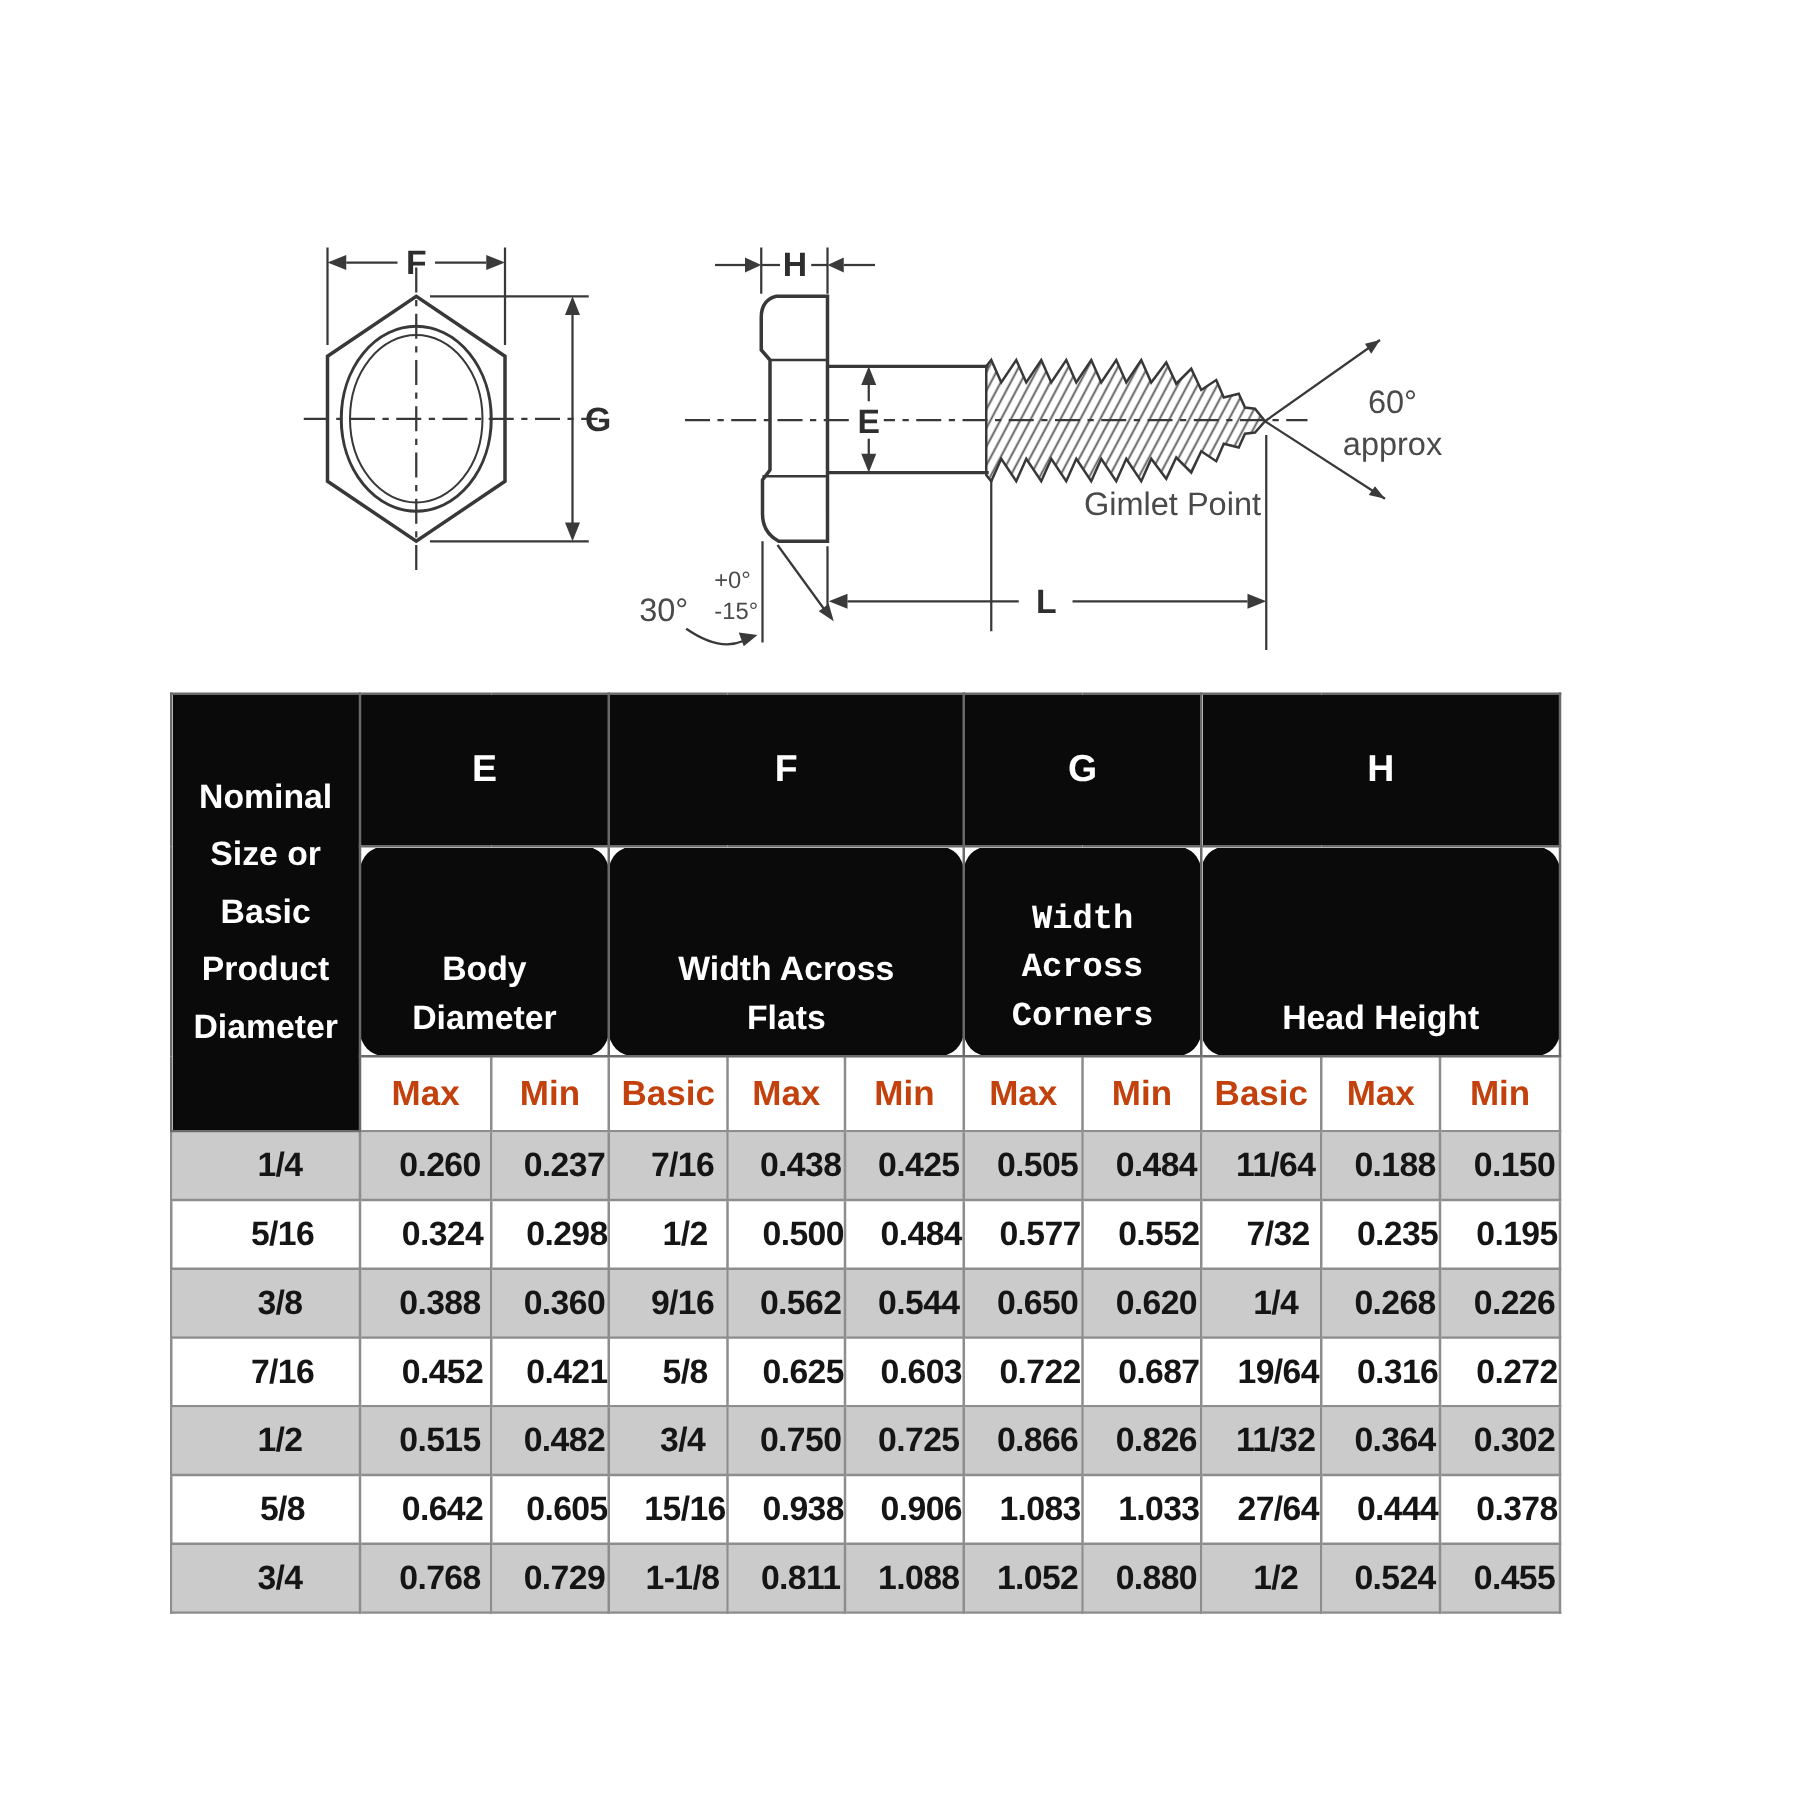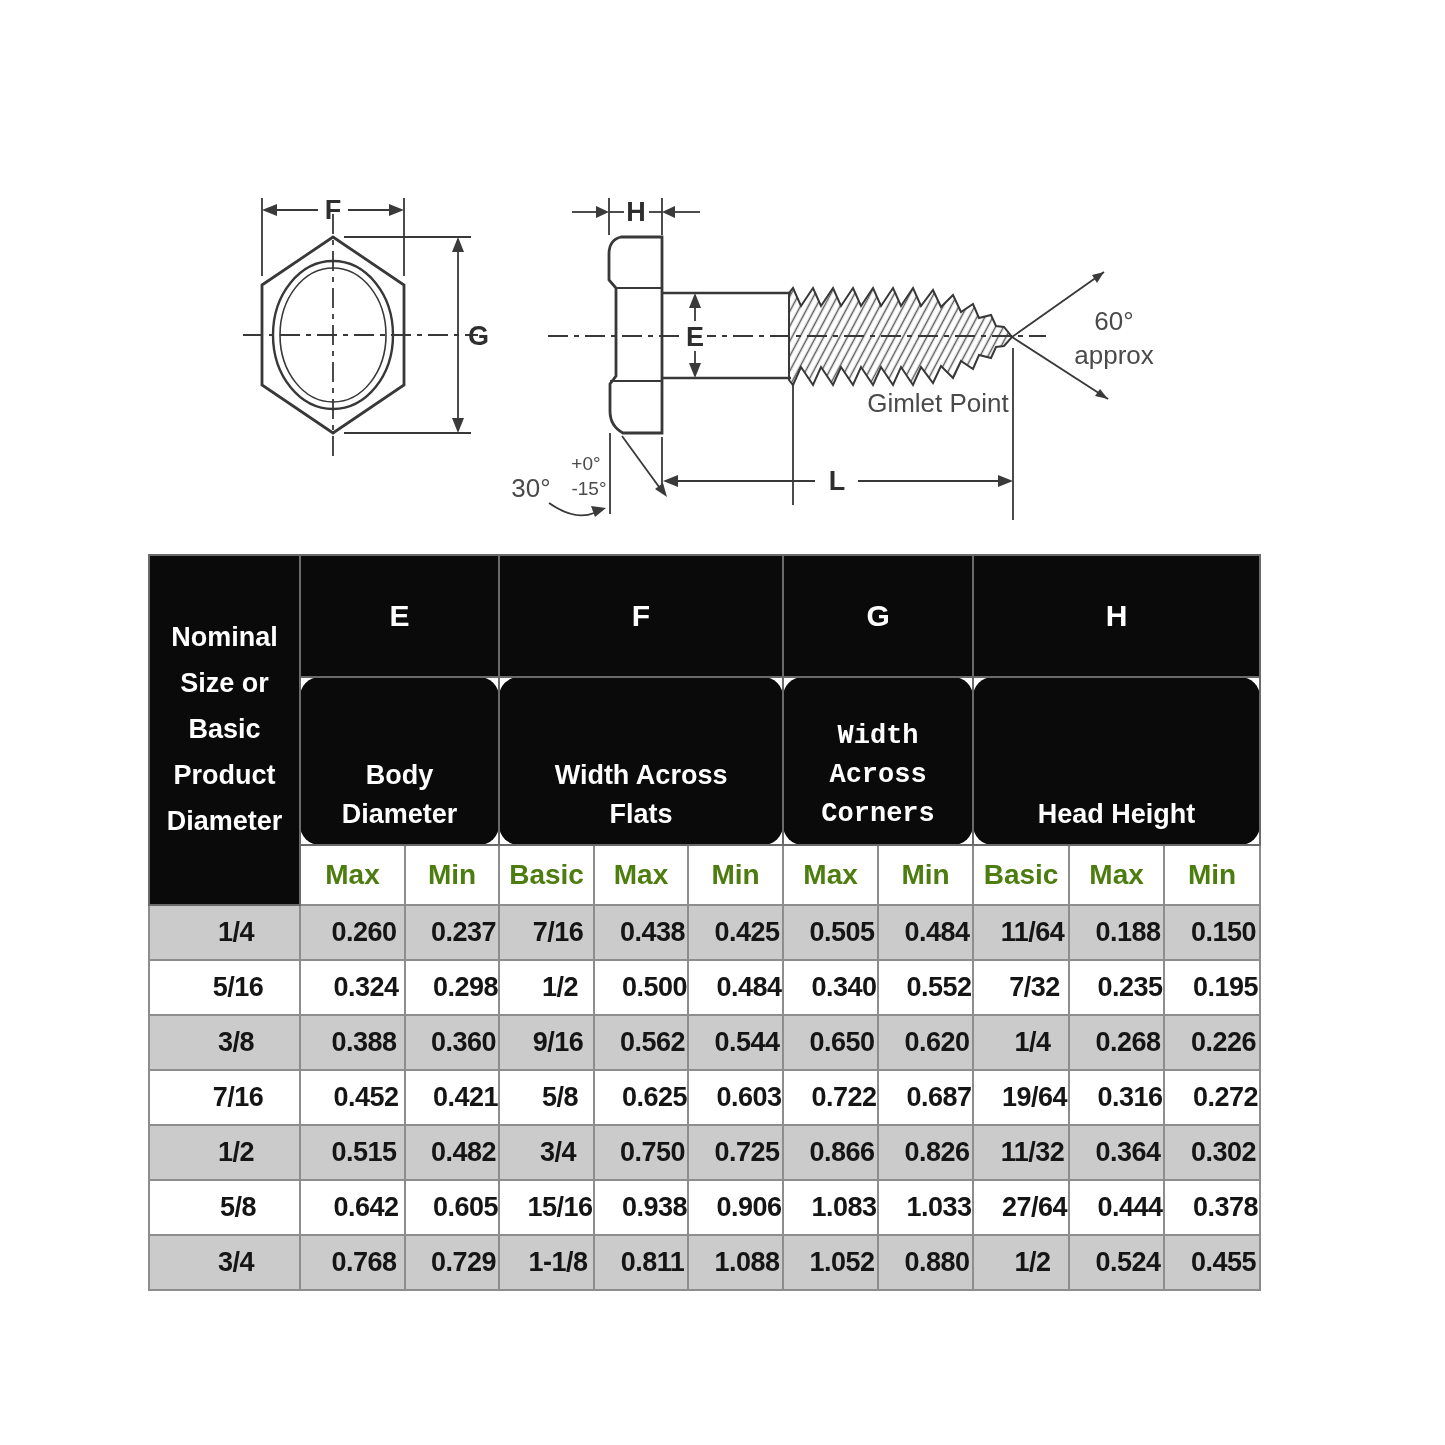--- a/index.html
+++ b/index.html
@@ -6,37 +6,37 @@
   body{
     width:1445px;height:1445px;position:relative;background:#ffffff;
     font-family:"Liberation Sans",sans-serif;overflow:hidden;
   }
   svg text{font-family:"Liberation Sans",sans-serif;fill:#3a3a3a;}
   .dimletter{font-size:27px;font-weight:bold;fill:#2e2e2e;}
   .wordlabel{font-size:26px;fill:#4a4a4a;}
   .smalllabel{font-size:19px;fill:#4a4a4a;}
 
   table.spec{
-    position:absolute;left:148px;top:554px;width:1111px;
+    position:absolute;left:136px;top:554px;width:1111px;
     border-collapse:collapse;table-layout:fixed;
   }
   table.spec th,table.spec td{
     border:2px solid #8d8d8d;text-align:center;padding:0;overflow:hidden;
   }
   .hdr-black{background:#0a0a0a;color:#ffffff;border-color:#6a6a6a !important;}
   .corner-cell{font-size:27px;font-weight:bold;line-height:1.7;vertical-align:middle;}
   .corner-cell span{display:inline-block;max-width:128px;}
   .letter-cell{font-size:30px;font-weight:bold;vertical-align:middle;}
   .group-cell{font-size:27px;font-weight:bold;vertical-align:bottom;line-height:1.45;border-radius:20px;}
   .group-cell span{display:inline-block;padding-bottom:10px;}
   .gw-e span{max-width:150px;}
   .gw-f span{max-width:205px;}
   .gw-g span{max-width:175px;font-family:Liberation Mono, monospace;}
   .gw-h span{max-width:230px;}
-  .sub-cell{background:#ffffff;color:#4d7c0f;font-size:28px;font-weight:bold;vertical-align:middle;border-radius:13px;}
+  .sub-cell{background:#ffffff;color:#c2410c;font-size:28px;font-weight:bold;vertical-align:middle;border-radius:13px;}
   .data-cell{font-size:27px;font-weight:bold;color:#151515;letter-spacing:-0.5px;vertical-align:middle;}
   tr.r-letters{height:122px;}
   tr.r-groups{height:168px;}
   tr.r-subs{height:60px;}
   tr.r-data{height:55px;}
   tr.shaded td{background:#cbcbcb;padding-left:23px;}
   tr.plain td{background:#ffffff;padding-left:27px;}
 </style>
 </head>
 <body>
@@ -213,21 +213,21 @@
     <td class="data-cell">0.188</td>
     <td class="data-cell">0.150</td>
   </tr>
   <tr class="r-data plain">
     <td class="data-cell">5/16</td>
     <td class="data-cell">0.324</td>
     <td class="data-cell">0.298</td>
     <td class="data-cell">1/2</td>
     <td class="data-cell">0.500</td>
     <td class="data-cell">0.484</td>
-    <td class="data-cell">0.340</td>
+    <td class="data-cell">0.577</td>
     <td class="data-cell">0.552</td>
     <td class="data-cell">7/32</td>
     <td class="data-cell">0.235</td>
     <td class="data-cell">0.195</td>
   </tr>
   <tr class="r-data shaded">
     <td class="data-cell">3/8</td>
     <td class="data-cell">0.388</td>
     <td class="data-cell">0.360</td>
     <td class="data-cell">9/16</td>

